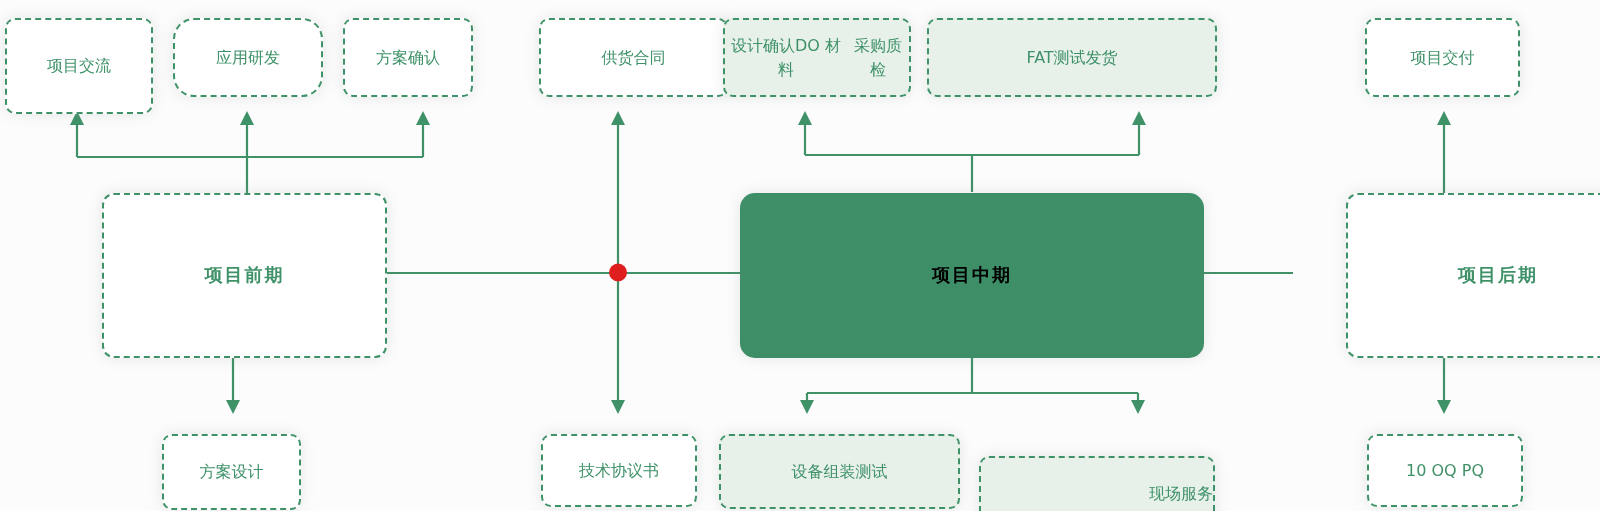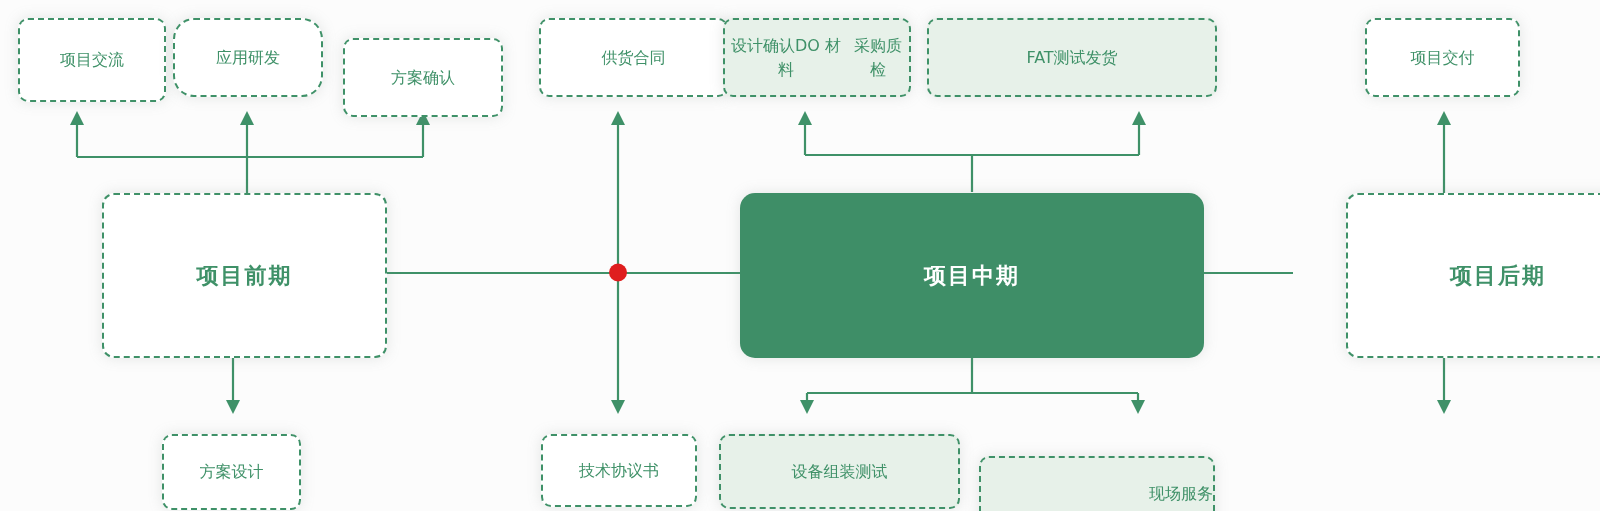--- a/index.html
+++ b/index.html
@@ -26,25 +26,25 @@
     position:absolute;z-index:2;
     display:flex;align-items:center;justify-content:center;text-align:center;
     background:#ffffff;
     border:2.5px dashed var(--accent-green);
     border-radius:10px;
     color:var(--accent-green);
     font-size:16px;line-height:1.45;
     box-shadow:0 0 14px rgba(140,150,145,0.22);
   }
   .node.light{background:var(--light-green-fill);}
-  .node.phase{font-size:22px;font-weight:bold;border-radius:12px;letter-spacing:2px;}
+  .node.phase{font-size:18px;font-weight:bold;border-radius:12px;letter-spacing:2px;}
   .node.solid{
     background:var(--solid-fill);
     border:none;border-radius:15px;
-    color:#ffffff;
+    color:#000000;
   }
 </style>
 </head>
 <body>
 
 <div id="canvas">
 
   <svg id="connectors" width="1600" height="511" viewBox="0 0 1600 511">
 
     <g>
@@ -85,27 +85,27 @@
     <g>
       <path d="M1444 193 V124"></path>
       <polygon points="1444,111 1437,125 1451,125"></polygon>
     </g>
     <g>
       <path d="M1444 358 V401"></path>
       <polygon points="1444,414 1437,400 1451,400"></polygon>
     </g>
   </svg>
 
-  <div class="node" style="left:5px;top:18px;width:148px;height:84px;margin-left:13px;">
+  <div class="node" style="left:5px;top:18px;width:148px;height:96px;">
     <span>项目交流</span>
   </div>
   <div class="node" style="left:173px;top:18px;width:150px;height:79px;border-radius:21px;">
     <span>应用研发</span>
   </div>
-  <div class="node" style="left:343px;top:18px;width:160px;height:79px;margin-top:20px;">
+  <div class="node" style="left:343px;top:18px;width:130px;height:79px;">
     <span>方案确认</span>
   </div>
   <div class="node" style="left:539px;top:18px;width:189px;height:79px;">
     <span>供货合同</span>
   </div>
   <div class="node light" style="left:723px;top:18px;width:188px;height:79px;flex-direction:row;">
     <span>设计确认DO 材料</span>
     <span>采购质检</span>
   </div>
   <div class="node" style="left:1365px;top:18px;width:155px;height:79px;">
@@ -130,14 +130,17 @@
   </div>
   <div class="node" style="left:541px;top:434px;width:156px;height:73px;text-align:center;">
     <span>技术协议书</span>
   </div>
   <div class="node light" style="left:719px;top:434px;width:241px;height:75px;">
     <span>设备组装测试</span>
   </div>
   <div class="node light" style="left:979px;top:456px;width:236px;height:75px;justify-content:flex-end;">
     <span>现场服务</span>
   </div>
+  <div class="node" style="left:1367px;top:434px;width:156px;height:73px;">
+    <span>10 OQ PQ</span>
+  </div>
 
 </div>
 
 </body></html>

